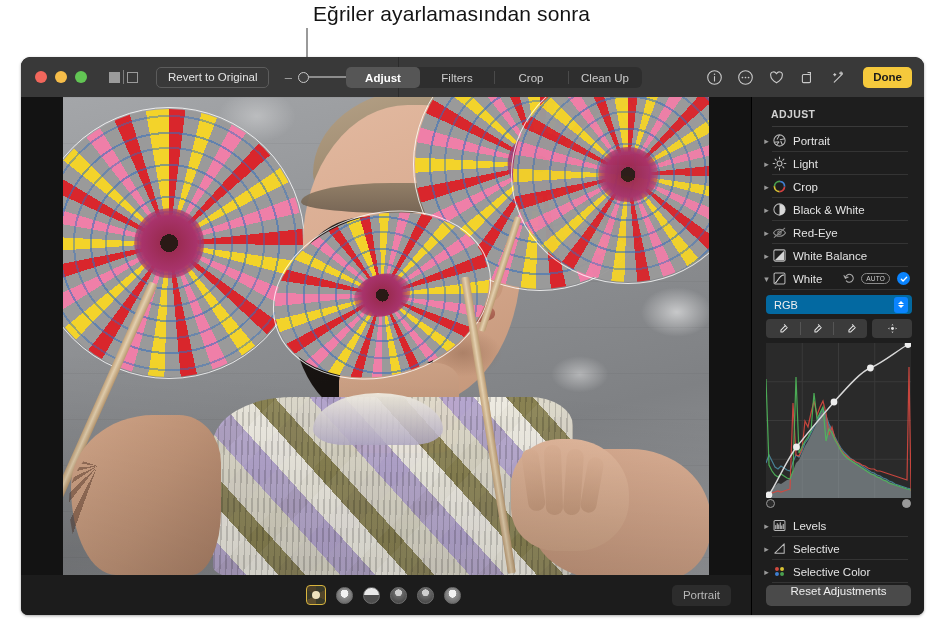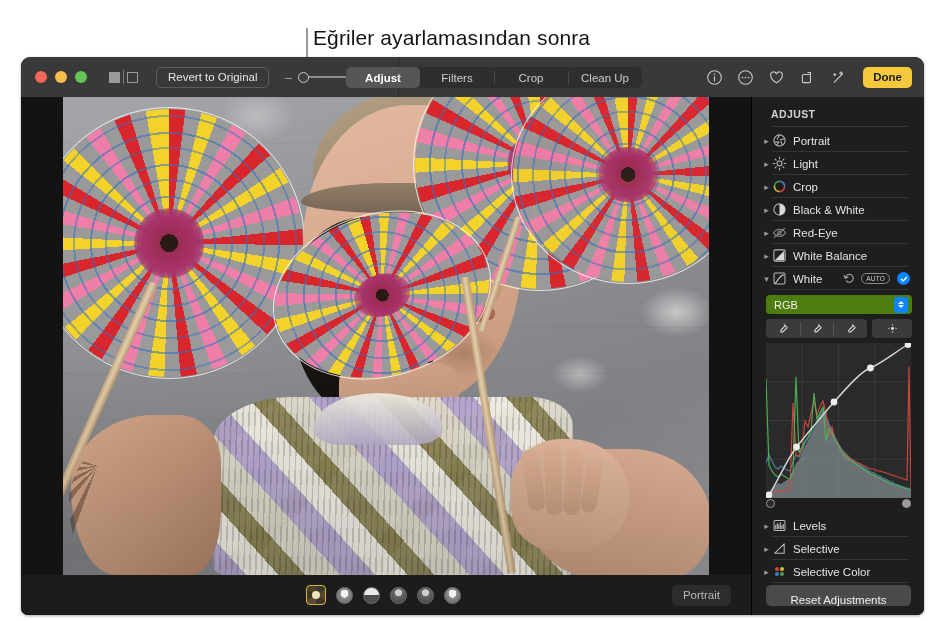--- a/index.html
+++ b/index.html
@@ -9,21 +9,20 @@
     font-family: "Liberation Sans", sans-serif;
     overflow: hidden;
   }
   #root { position: relative; width: 931px; height: 620px; background: #fff; }
 
   
   .caption {
     position: absolute; left: 313px; top: 2px;
     font-size: 21px; color: #141414; letter-spacing: .1px;
     white-space: nowrap;
-    margin-top: 24px;
   }
   .callout-line {
     position: absolute; left: 306px; top: 28px;
     width: 2px; height: 94px; background: #9a9a9a;
   }
 
   
   .window {
     position: absolute; left: 21px; top: 57px;
     width: 903px; height: 558px;
@@ -325,21 +324,21 @@
     font-size: 6.5px; color: #cfcfcf; display: flex; align-items: center; letter-spacing: .2px;
   }
   .check-toggle {
     width: 13px; height: 13px; border-radius: 50%; background: #0a84ff;
     display: flex; align-items: center; justify-content: center;
   }
   .check-toggle svg { width: 8px; height: 8px; color: #fff; display: block; }
 
   .curves-body { padding: 5px 12px 0 14px; }
   .rgb-select {
-    height: 19px; border-radius: 4px; background: #4d7c0f;
+    height: 19px; border-radius: 4px; background: #0369a1;
     display: flex; align-items: center; padding: 0 4px 0 8px; position: relative;
   }
   .rgb-select span { font-size: 11px; color: #f0f0f0; }
   .stepper {
     margin-left: auto; width: 14px; height: 16px; border-radius: 3px; background: #0a84ff;
     display: flex; flex-direction: column; align-items: center; justify-content: center; gap: 1px;
   }
   .stepper i { display:block; width:0; height:0; border-left: 3.2px solid transparent;
                border-right: 3.2px solid transparent; }
   .stepper i.up { border-bottom: 3.6px solid #fff; }
@@ -372,21 +371,21 @@
   }
   .rail-knob {
     position: absolute; top: 0; width: 9px; height: 9px; border-radius: 50%;
     border: 1.4px solid #9a9a9a; background: #2a2a2a;
   }
   .rail-knob.filled { background: #9a9a9a; }
 
   .reset-btn {
     position: absolute; left: 14px; bottom: 9px; width: 145px; height: 21px;
     background: #4a4a4a; border-radius: 5px; color: #efefef; font-size: 11.5px;
-    display: flex; align-items: flex-end; justify-content: center;
+    display: flex; align-items: flex-start; justify-content: center;
   }
 </style>
 </head>
 <body>
 
 <div id="root">
 
   <div class="caption">Eğriler ayarlamasından sonra</div>
   <div class="callout-line"></div>
 

